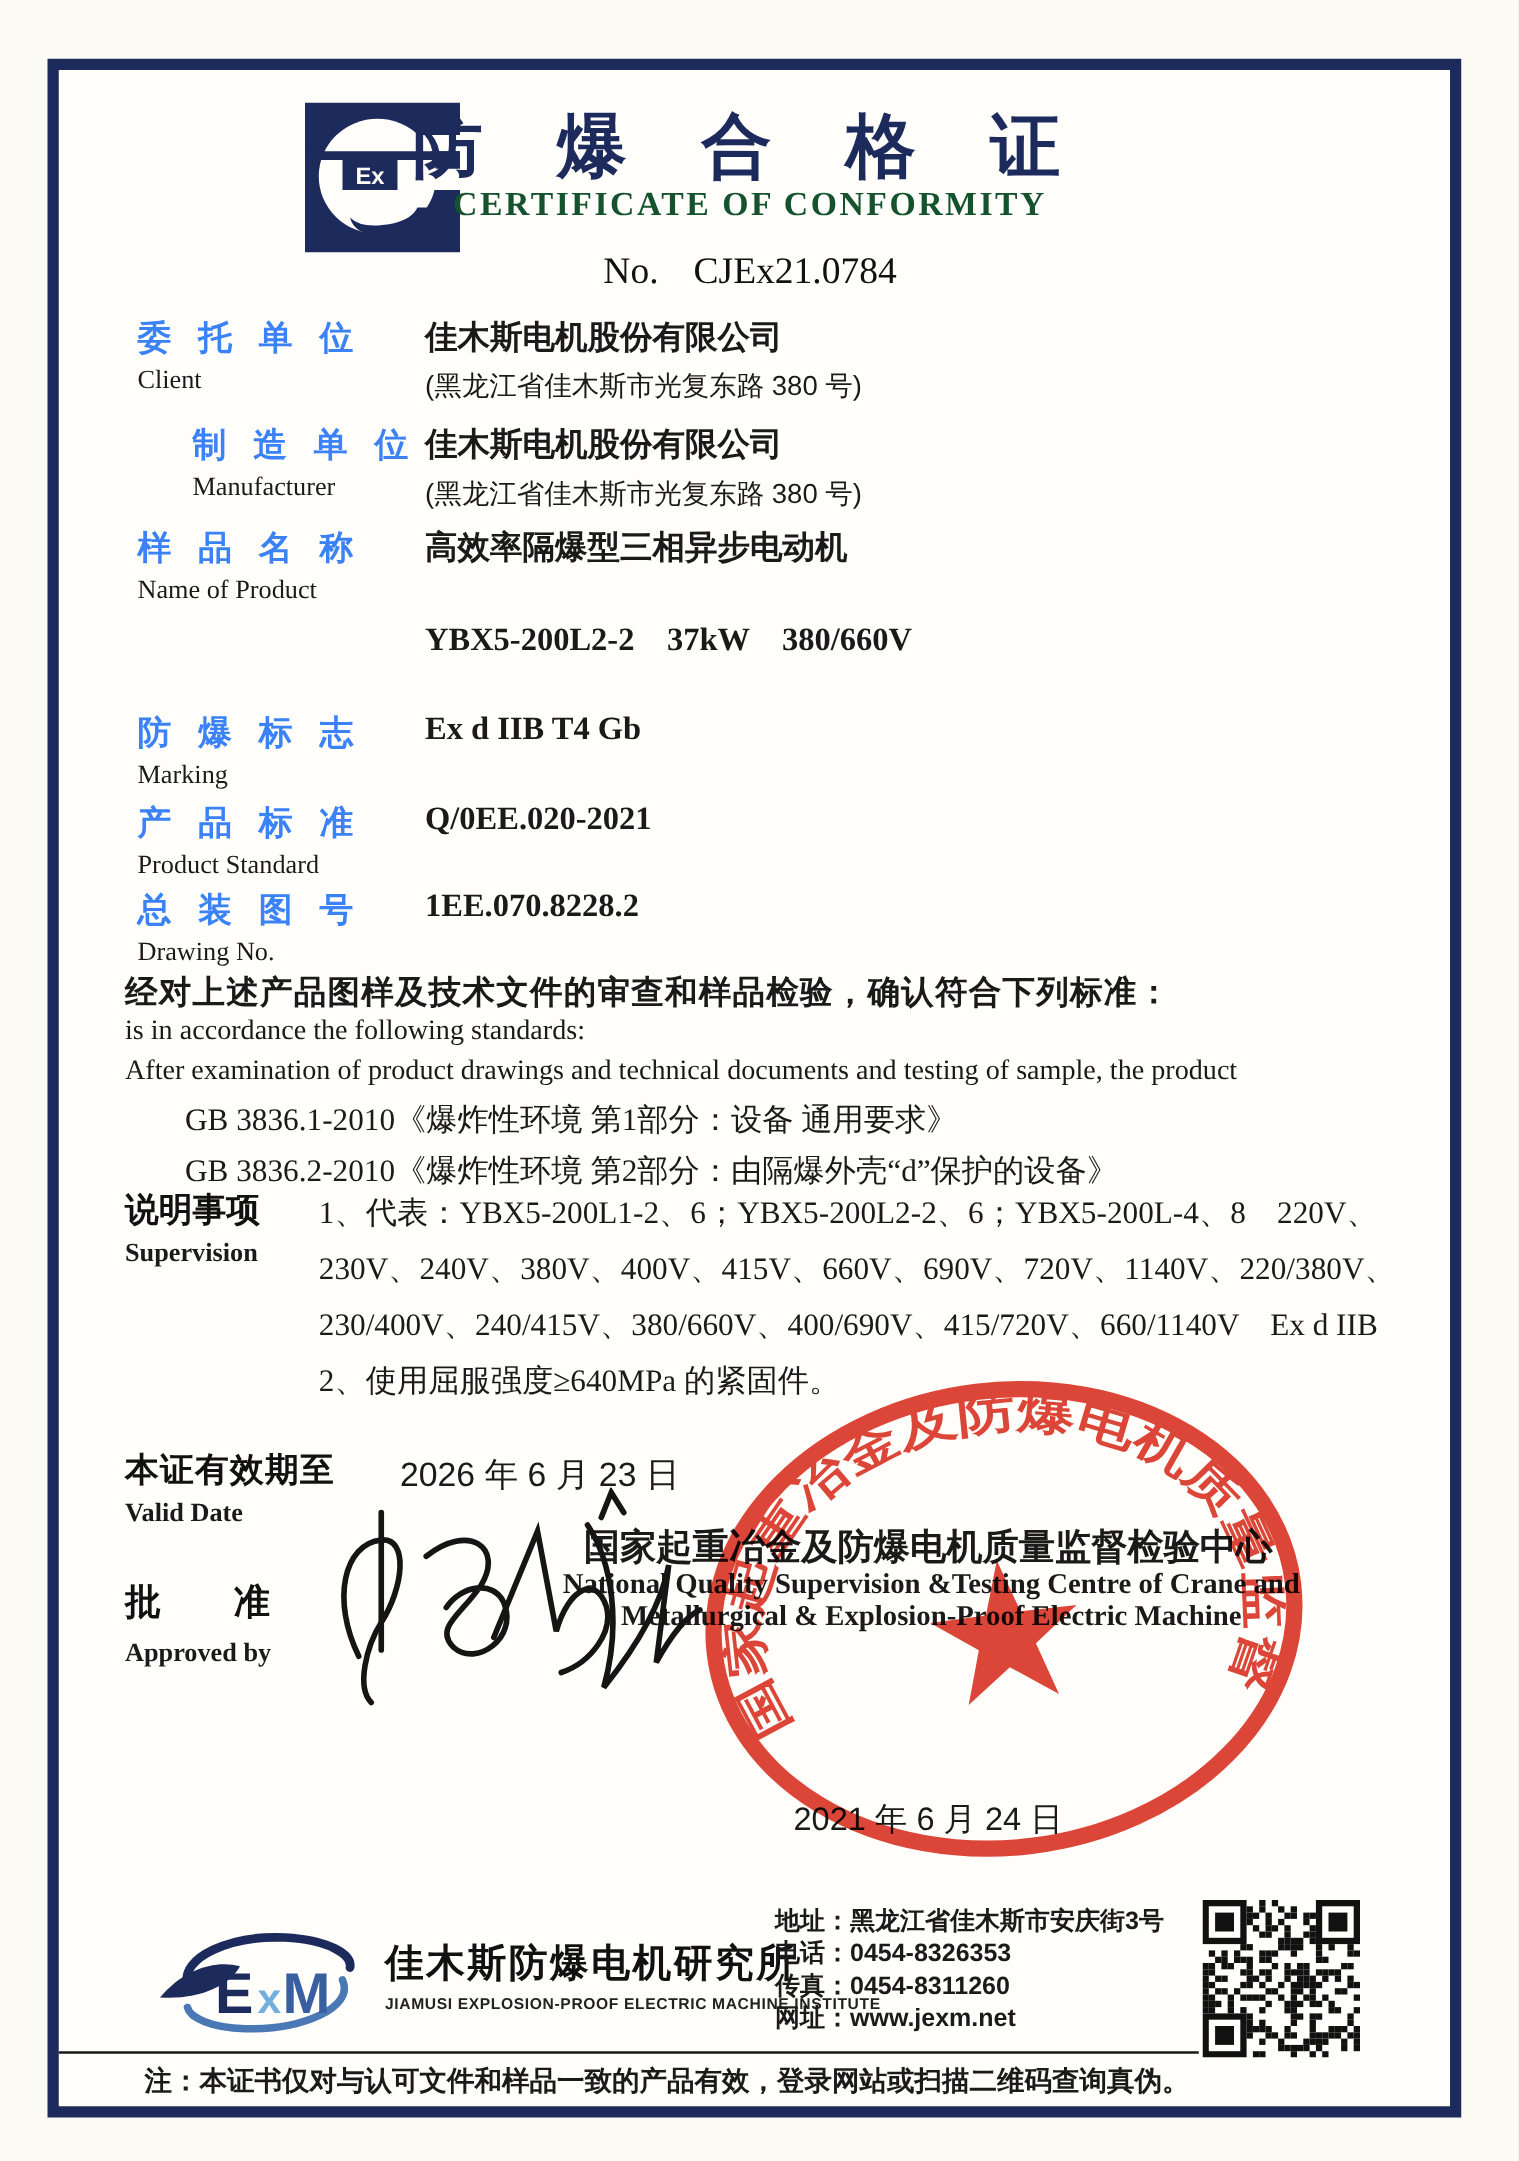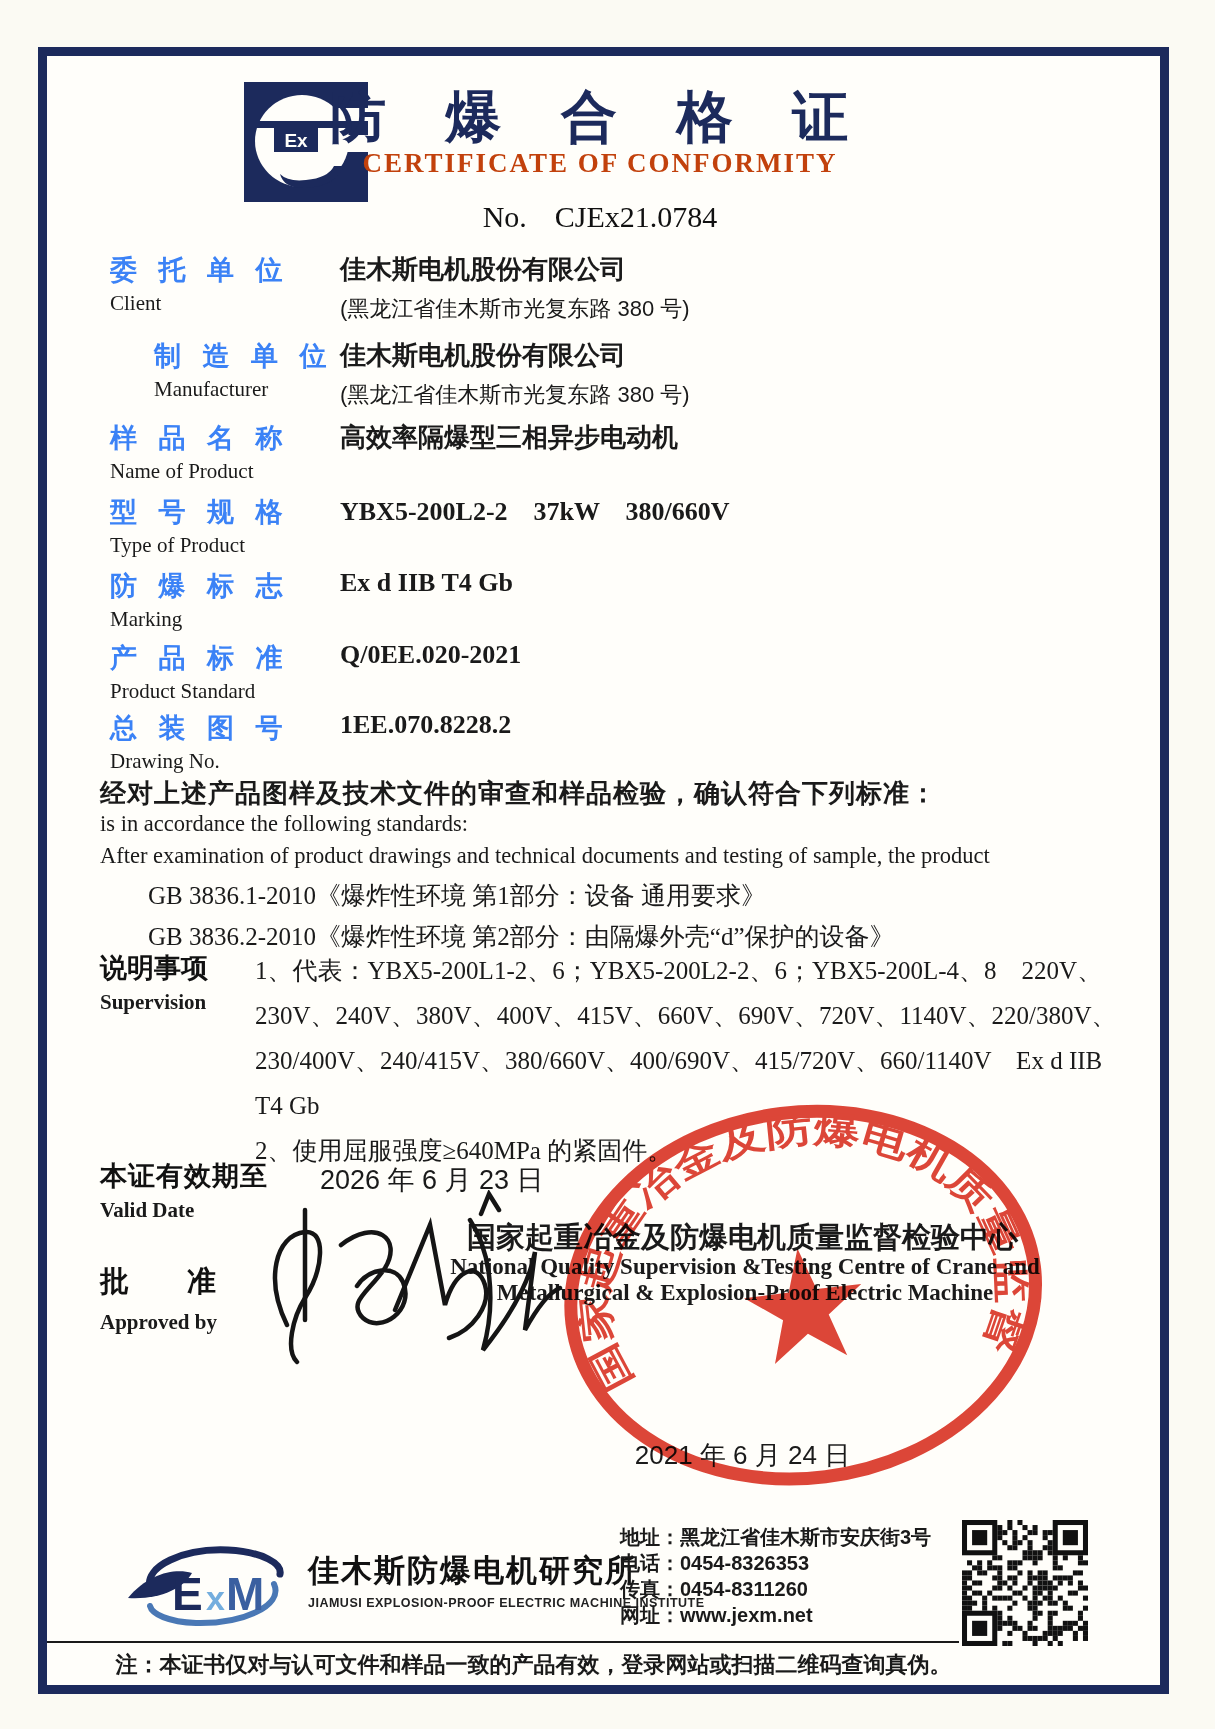--- a/index.html
+++ b/index.html
@@ -7,21 +7,21 @@
         font-family:"Liberation Sans","DejaVu Sans",sans-serif;color:#1a1a1a;}
   .frame{position:absolute;left:38px;top:47px;width:1113px;height:1629px;
          border:9px solid #1c2a5c;background:#fffefa;}
   .abs{position:absolute;}
   .serif{font-family:"Liberation Serif","DejaVu Serif",serif;}
   .nowrap{white-space:nowrap;}
 
   .title-cn{left:330px;top:80px;width:540px;text-align:center;font-size:56px;font-weight:bold;
             letter-spacing:22px;color:#1c2a5c;}
   .title-en{left:330px;top:148px;width:540px;text-align:center;font-size:27px;font-weight:bold;
-            letter-spacing:2px;color:#c2410c;}
+            letter-spacing:2px;color:#14532d;}
   .cert-no{left:330px;top:200px;width:540px;text-align:center;font-size:30px;color:#111;}
   .cert-no .lbl{margin-right:28px;}
 
   .flabel-cn{font-size:27px;font-weight:bold;letter-spacing:7px;color:#3b82f6;}
   .flabel-en{font-size:21px;margin-top:3px;}
   .fval1{font-size:26px;font-weight:bold;}
   .fval2{font-size:22px;margin-top:7px;}
 
   .stmt-cn{font-size:26px;font-weight:bold;letter-spacing:1px;}
   .stmt-en{font-size:22.5px;}
@@ -89,24 +89,20 @@
   </div>
 
   <div class="abs" style="left:110px;top:420px;">
     <div class="flabel-cn nowrap">样 品 名 称</div>
     <div class="flabel-en serif">Name of Product</div>
   </div>
   <div class="abs" style="left:340px;top:420px;">
     <div class="fval1 nowrap">高效率隔爆型三相异步电动机</div>
   </div>
 
-  <div class="abs" style="left:110px;top:494px;">
-    <div class="flabel-cn nowrap">型 号 规 格</div>
-    <div class="flabel-en serif">Type of Product</div>
-  </div>
   <div class="abs" style="left:340px;top:494px;">
     <div class="fval1 serif nowrap">YBX5-200L2-2　37kW　380/660V</div>
   </div>
 
   <div class="abs" style="left:110px;top:568px;">
     <div class="flabel-cn nowrap">防 爆 标 志</div>
     <div class="flabel-en serif">Marking</div>
   </div>
   <div class="abs" style="left:340px;top:568px;">
     <div class="fval1 serif nowrap">Ex d IIB T4 Gb</div>
@@ -137,21 +133,20 @@
   </div>
 
   <div class="abs" style="left:100px;top:950px;">
     <div class="sec-label-cn nowrap">说明事项</div>
     <div class="sec-label-en serif">Supervision</div>
   </div>
   <div class="abs" style="left:255px;top:948px;width:880px;">
     <div class="expl-line serif nowrap">1、代表：YBX5-200L1-2、6；YBX5-200L2-2、6；YBX5-200L-4、8　220V、</div>
     <div class="expl-line serif nowrap">230V、240V、380V、400V、415V、660V、690V、720V、1140V、220/380V、</div>
     <div class="expl-line serif nowrap">230/400V、240/415V、380/660V、400/690V、415/720V、660/1140V　Ex d IIB</div>
-    <div class="expl-line serif nowrap">T4 Gb</div>
     <div class="expl-line serif nowrap">2、使用屈服强度≥640MPa 的紧固件。</div>
   </div>
 
   <div class="abs" style="left:100px;top:1158px;">
     <div class="sec-label-cn nowrap" style="letter-spacing:1px;">本证有效期至</div>
     <div class="sec-label-en serif">Valid Date</div>
   </div>
   <div class="abs nowrap" style="left:320px;top:1162px;font-size:27px;">2026 年 6 月 23 日</div>
 
   <div class="abs" style="left:100px;top:1262px;">

